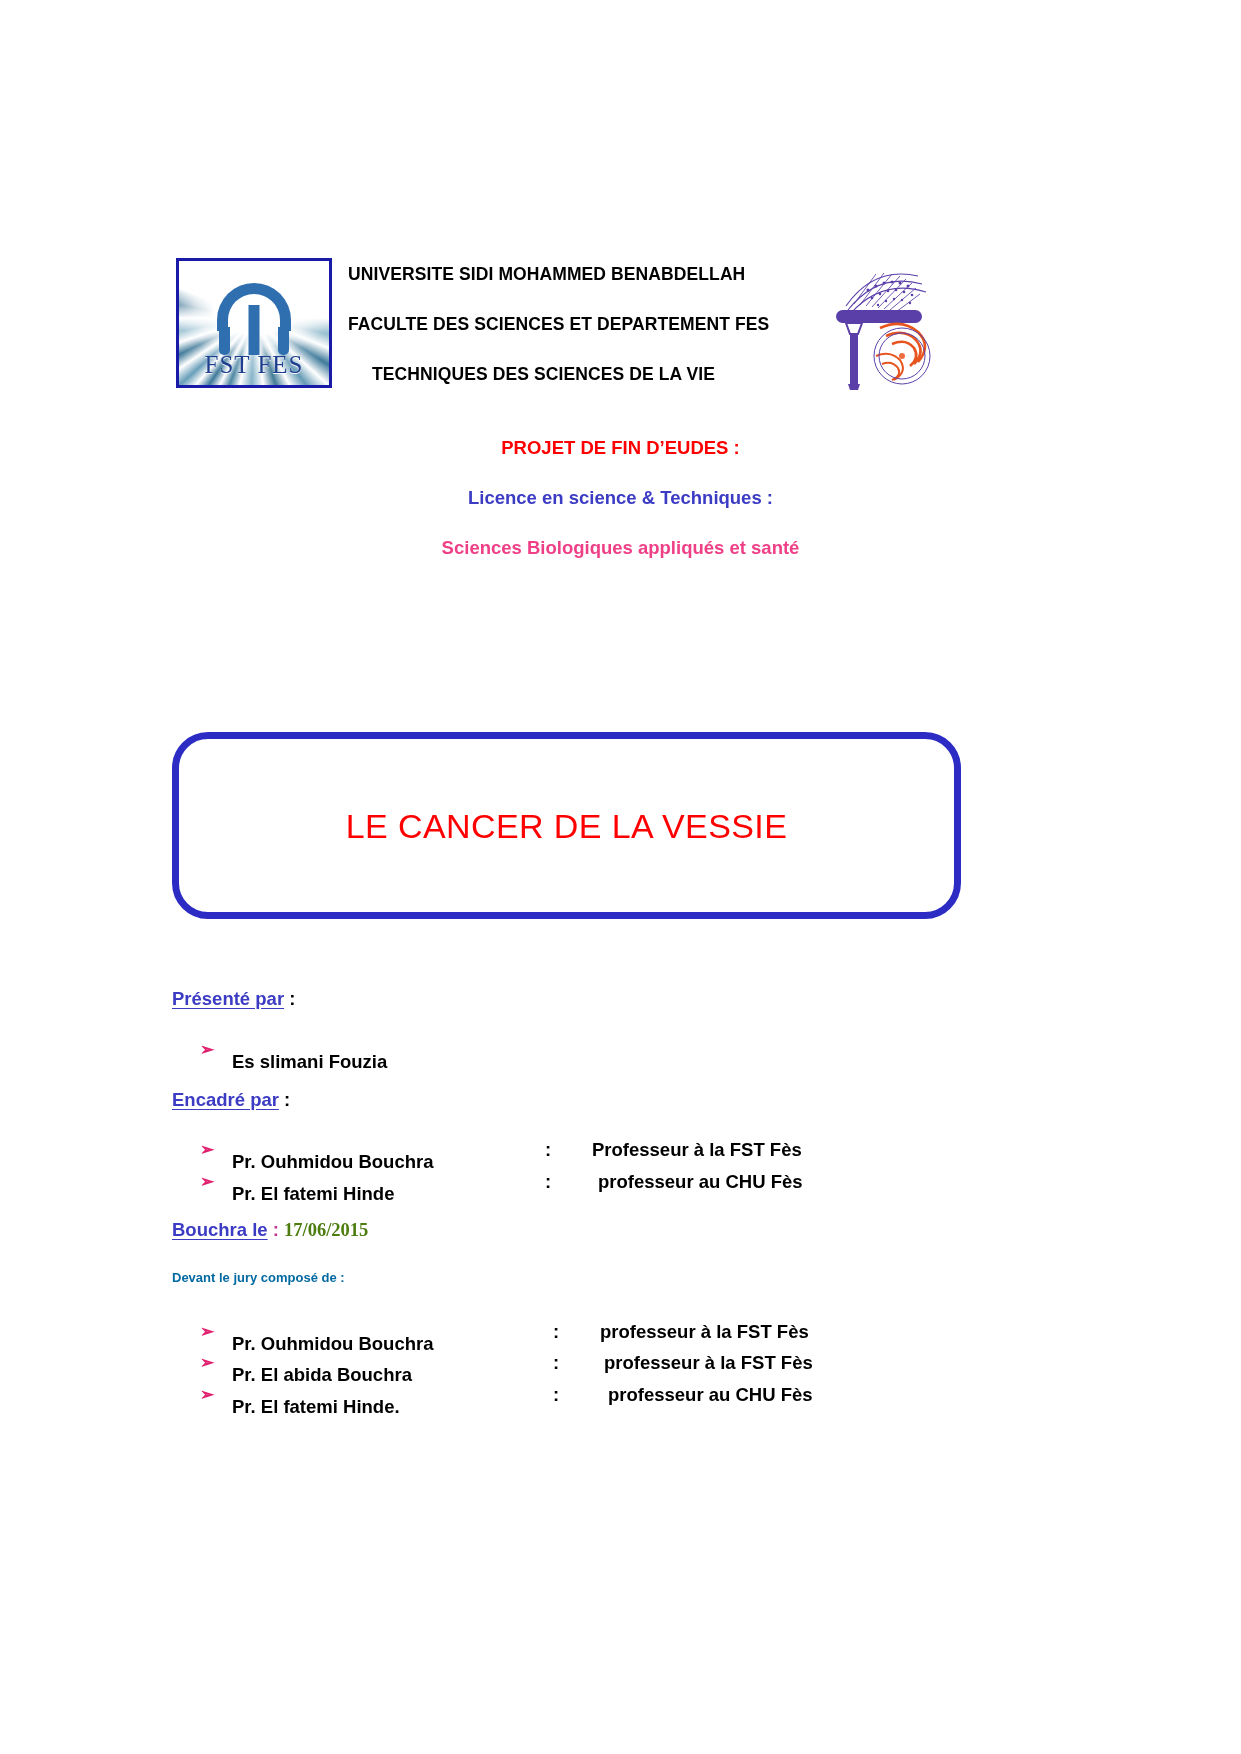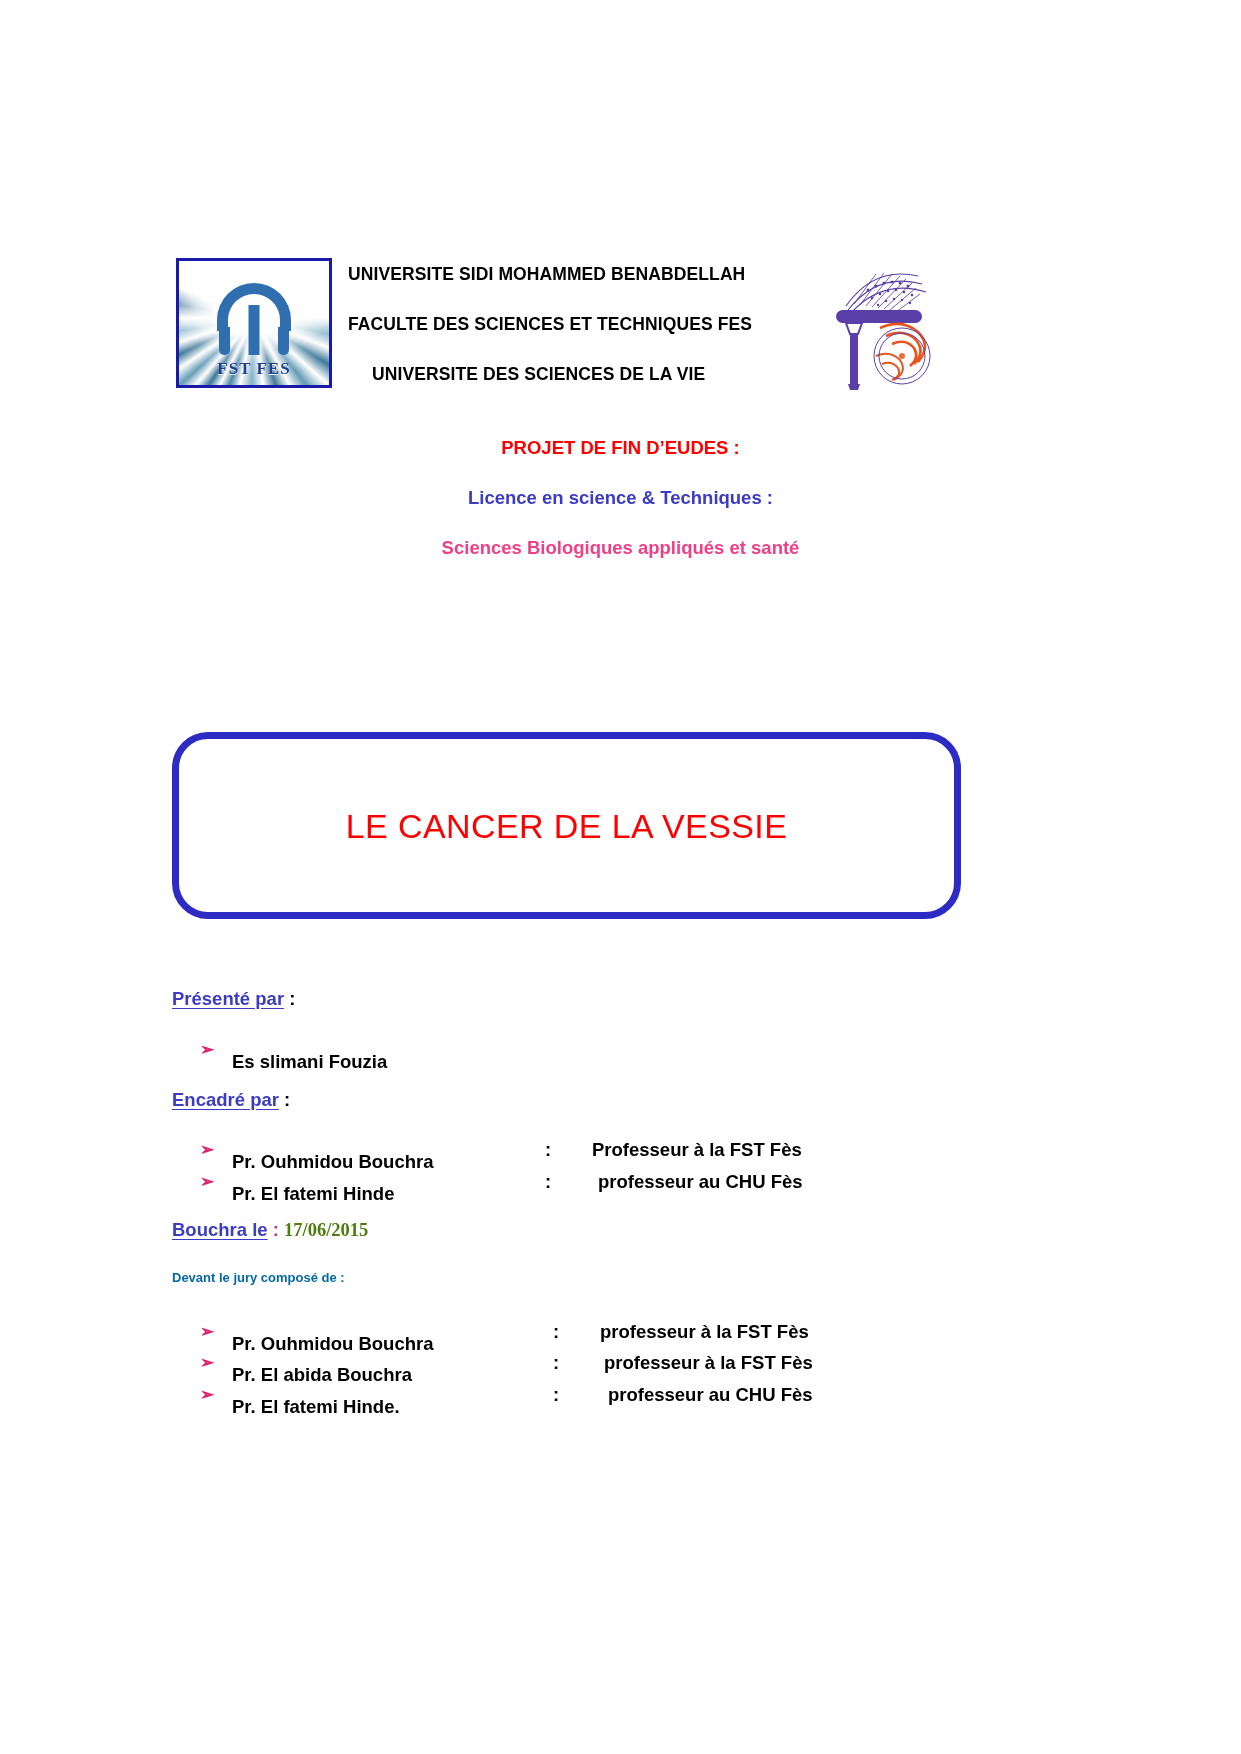--- a/index.html
+++ b/index.html
@@ -97,22 +97,22 @@
     background: #2f6fb0;
     border-radius: 0 0 5px 5px;
   }
   .logo-left-text {
     position: absolute;
     left: 0;
     right: 0;
     bottom: 6px;
     text-align: center;
     font-family: "Liberation Serif", serif;
-    font-weight: bold;
-    font-size: 17px;
+    font-weight: normal;
+    font-size: 25px;
     letter-spacing: 1px;
     color: #1e3f8f;
     text-shadow: 0 1px 0 rgba(255,255,255,0.9);
   }
 
   .logo-right {
     position: absolute;
     left: 806px;
     top: 134px;
     width: 136px;
@@ -325,22 +325,22 @@
           <circle cx="96" cy="96" r="23"></circle>
         </g>
         <g fill="#e8541e" opacity="0.85">
           <circle cx="96" cy="96" r="3"></circle>
         </g>
       </svg>
     </div>
 
     <div class="header-lines">
       <div class="header-line l1">UNIVERSITE SIDI MOHAMMED BENABDELLAH</div>
-      <div class="header-line l2">FACULTE DES SCIENCES ET TECHNIQUES FES</div>
-      <div class="header-line l3">UNIVERSITE DES SCIENCES DE LA VIE</div>
+      <div class="header-line l2">FACULTE DES SCIENCES ET DEPARTEMENT FES</div>
+      <div class="header-line l3">TECHNIQUES DES SCIENCES DE LA VIE</div>
     </div>
   </div>
 
   <div class="subtitle sub-projet">PROJET DE FIN D’EUDES :</div>
   <div class="subtitle sub-licence">Licence en science &amp; Techniques :</div>
   <div class="subtitle sub-sciences">Sciences Biologiques appliqués et santé</div>
 
   <div class="title-box">
     <div class="title-text">LE CANCER DE LA VESSIE</div>
   </div>

